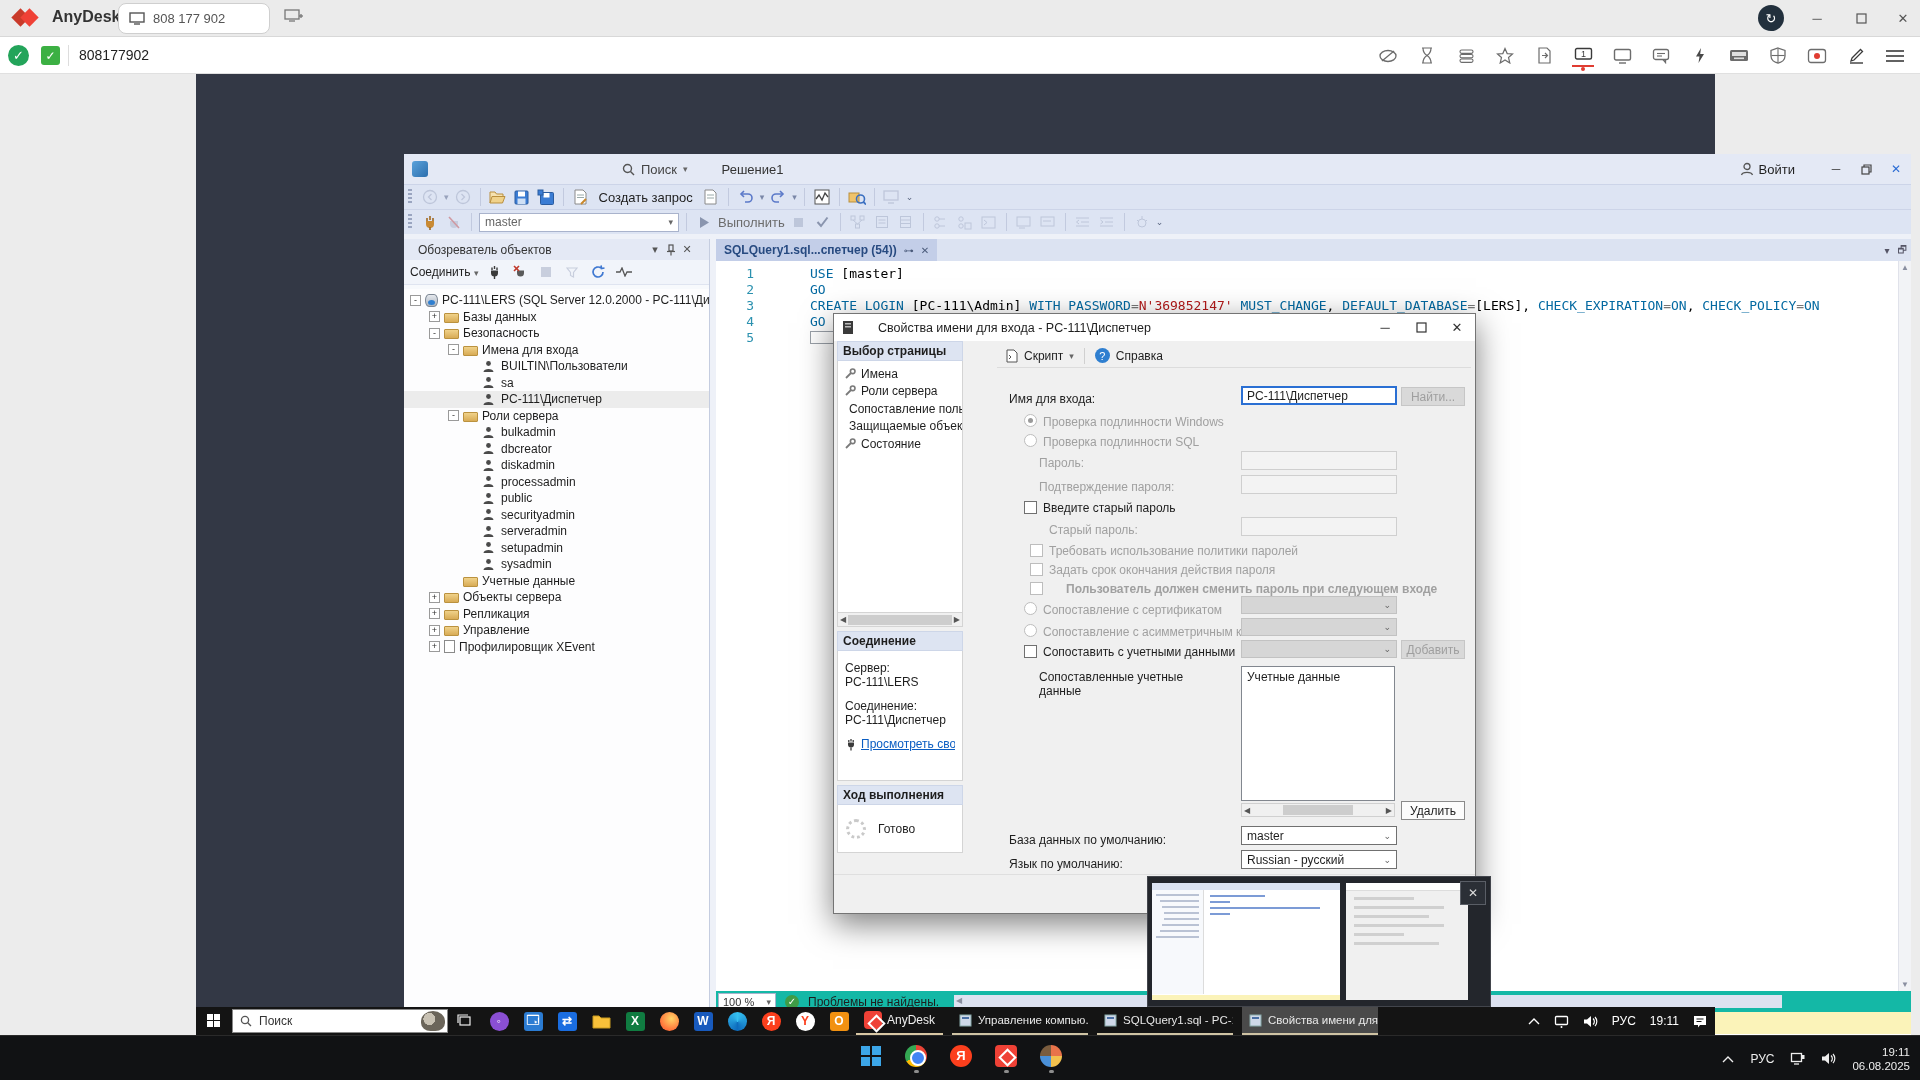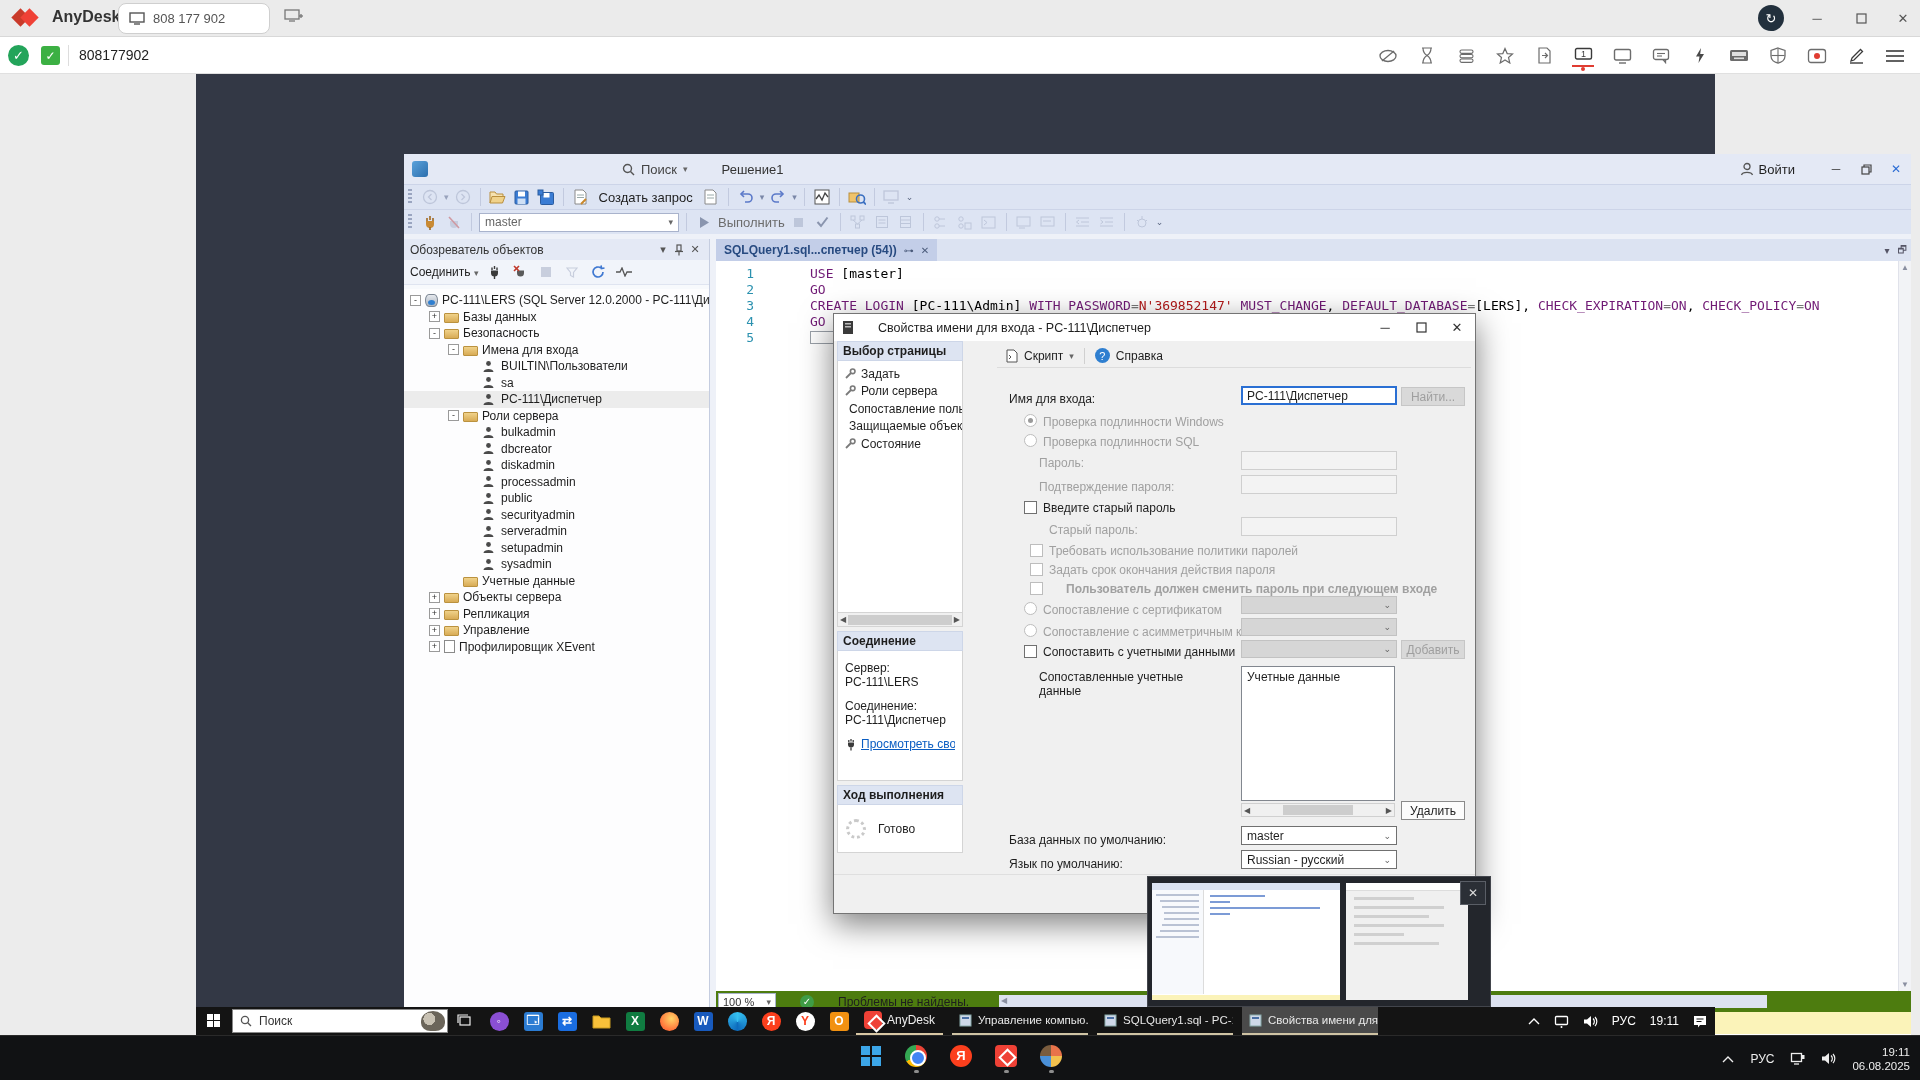--- a/index.html
+++ b/index.html
@@ -49,21 +49,21 @@
   .tsep { width:1px; height:18px; background:#c2cadf; margin:0 3px; }
   .ticon { width:20px; height:20px; display:flex; align-items:center; justify-content:center; color:#6a7590; flex:none; }
   .ticon.dim { opacity:.45; }
   .tb-label { font-size:13px; color:#1e1e1e; padding:0 4px; }
   .tb-combo { width:200px; height:19px; background:#fff; border:1px solid #a9b3cc; display:flex; align-items:center; justify-content:space-between; padding:0 5px; font-size:12px; color:#666; }
   .chev { font-size:9px; color:#666; }
   .exec-label { color:#6c6c6c; font-size:13px; }
 
   
   #oe { position:absolute; left:0; top:85px; width:306px; height:815px; background:#f7f9fc; border-right:1px solid #c5cde0; }
-  .oe-title { height:21px; background:#e4e9f5; display:flex; align-items:center; padding:0 6px; font-size:12px; color:#333; }
+  .oe-title { height:21px; background:#e4e9f5; display:flex; align-items:center; padding:0 14px; font-size:12px; color:#333; }
   .oe-title .sp { flex:1; }
   .oe-tico { width:16px; height:16px; display:flex; align-items:center; justify-content:center; color:#555; font-size:11px; }
   .oe-toolbar { height:25px; background:#f1f4fa; border-bottom:1px solid #dfe4f0; display:flex; align-items:center; gap:6px; padding:0 6px; font-size:12px; color:#1e1e1e; }
   .oe-tree { position:absolute; top:50px; left:0; right:0; bottom:0; background:#fdfdfe; overflow:hidden; padding-top:3px; }
   .tree-row { display:flex; align-items:center; height:16.5px; padding-left:calc(6px + var(--ind)*19px); white-space:nowrap; font-size:12px; color:#1e1e1e; gap:4px; }
   .tree-row.sel { background:#ececec; }
   .exp { width:11px; height:11px; border:1px solid #9a9a9a; background:#fff; font-size:9px; line-height:9px; text-align:center; color:#333; flex:none; }
   .tico { width:15px; height:13px; position:relative; flex:none; display:none; }
   .tree-row[class*="icon-"] .tico { }
   .tico-folder { background:linear-gradient(#f0d28a,#d8ab55); border:1px solid #bb923f; border-radius:1px; height:10px; margin-top:2px; }
@@ -79,24 +79,24 @@
   
   #editor { position:absolute; left:312px; top:85px; right:0; height:815px; background:#fff; }
   .tabstrip { position:absolute; left:0; top:0; right:0; height:22px; background:#dce3f2; display:flex; align-items:center; }
   .etab { height:22px; background:#c3cee8; color:#274a80; font-size:12px; display:flex; align-items:center; gap:7px; padding:0 8px; }
   .tab-ic { font-size:10px; color:#4a5a7a; }
   .tabstrip-right { position:absolute; right:4px; top:0; height:22px; display:flex; align-items:center; gap:8px; color:#556; font-size:10px; }
   .code-area { position:absolute; left:0; top:22px; right:13px; bottom:63px; background:#fff; overflow:hidden; }
   .code-line { display:flex; height:16px; font-family:"DejaVu Sans Mono",monospace; font-size:13px; line-height:16px; white-space:pre; }
   .lnum { width:52px; text-align:right; color:#2b91af; padding-right:14px; flex:none; }
   .ind { width:42px; flex:none; }
-  .c-k { color:#701a75; } .c-p { color:#000; } .c-s { color:#b21919; } .c-o { color:#777; }
+  .c-k { color:#0369a1; } .c-p { color:#000; } .c-s { color:#b21919; } .c-o { color:#777; }
   .cursor-box { width:46px; height:13px; border:1px solid #9aa0a8; margin-top:1px; }
   .vscroll { position:absolute; right:0; top:22px; width:13px; bottom:63px; background:#f2f3f6; border-left:1px solid #e0e2ea; color:#8a8fa0; font-size:8px; display:flex; flex-direction:column; justify-content:space-between; align-items:center; padding:2px 0; }
-  .einfo { position:absolute; left:0; right:0; bottom:42px; height:21px; background:#4d7c0f; display:flex; align-items:center; font-size:12px; color:#1e1e1e; gap:24px; padding:0 2px; }
+  .einfo { position:absolute; left:0; right:0; bottom:42px; height:21px; background:#14b8a6; display:flex; align-items:center; font-size:12px; color:#1e1e1e; gap:9px; padding:0 2px; }
   .zoom-combo { width:58px; height:17px; background:#fff; border:1px solid #a9b3cc; font-size:11px; display:flex; align-items:center; justify-content:space-between; padding:0 4px; color:#333; }
   .okdot { width:14px; height:14px; border-radius:50%; background:#3f9c46; color:#fff; font-size:10px; display:flex; align-items:center; justify-content:center; }
   .einfo-track { flex:1; height:13px; background:#dde2f0; margin:0 6px; position:relative; }
   .einfo-right { display:flex; gap:0; }
   .einfo-right span { padding:0 14px; color:#333; }
   .econn { position:absolute; left:0; right:0; bottom:20px; height:22px; background:#fbf3b9; display:flex; align-items:center; font-size:12px; color:#3c3c1e; padding:0 4px; }
   .econn-right { position:absolute; right:0; display:flex; align-items:center; height:22px; }
   .econn-right span { padding:0 10px; border-left:1px solid #d9d1a0; }
   .ssms-status { position:absolute; left:0; bottom:0; width:100%; height:27px; background:#55555f; color:#fff; font-size:12px; display:flex; align-items:center; gap:8px; padding:0 6px; }
 
@@ -930,21 +930,21 @@
 
     <div class="dpane-l">
       <div class="sect-head">Выбор страницы</div>
       <div class="pages-body">
 
       <div class="page-item">
             <svg width="12" height="12" viewBox="0 0 12 12">
               <path d="M2 10 L7 5" stroke="#7a7a7a" stroke-width="1.8"></path>
               <circle cx="8.7" cy="3.3" r="2.3" fill="none" stroke="#7a7a7a" stroke-width="1.6"></circle>
             </svg>
-            <span>Задать</span>
+            <span>Имена</span>
           </div>
           <div class="page-item">
             <svg width="12" height="12" viewBox="0 0 12 12">
               <path d="M2 10 L7 5" stroke="#7a7a7a" stroke-width="1.8"></path>
               <circle cx="8.7" cy="3.3" r="2.3" fill="none" stroke="#7a7a7a" stroke-width="1.6"></circle>
             </svg>
             <span>Роли сервера</span>
           </div>
           <div class="page-item">
             <svg width="12" height="12" viewBox="0 0 12 12">

